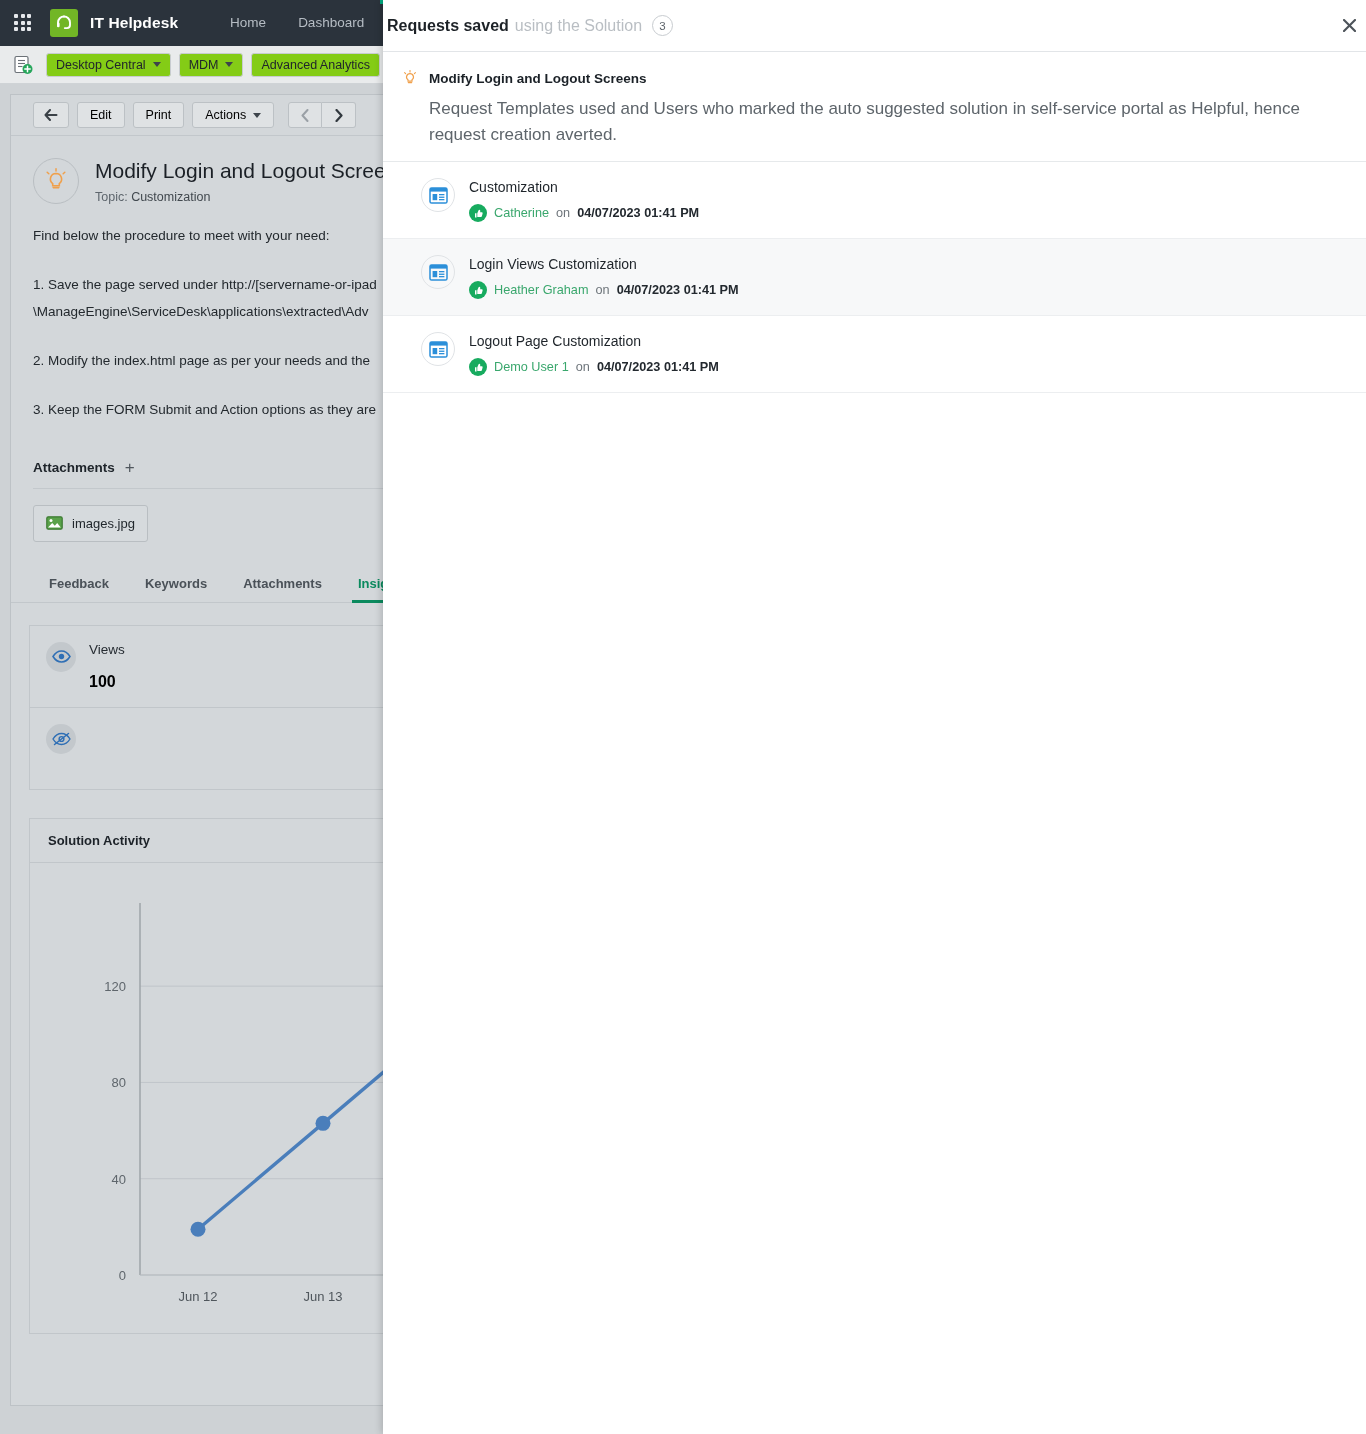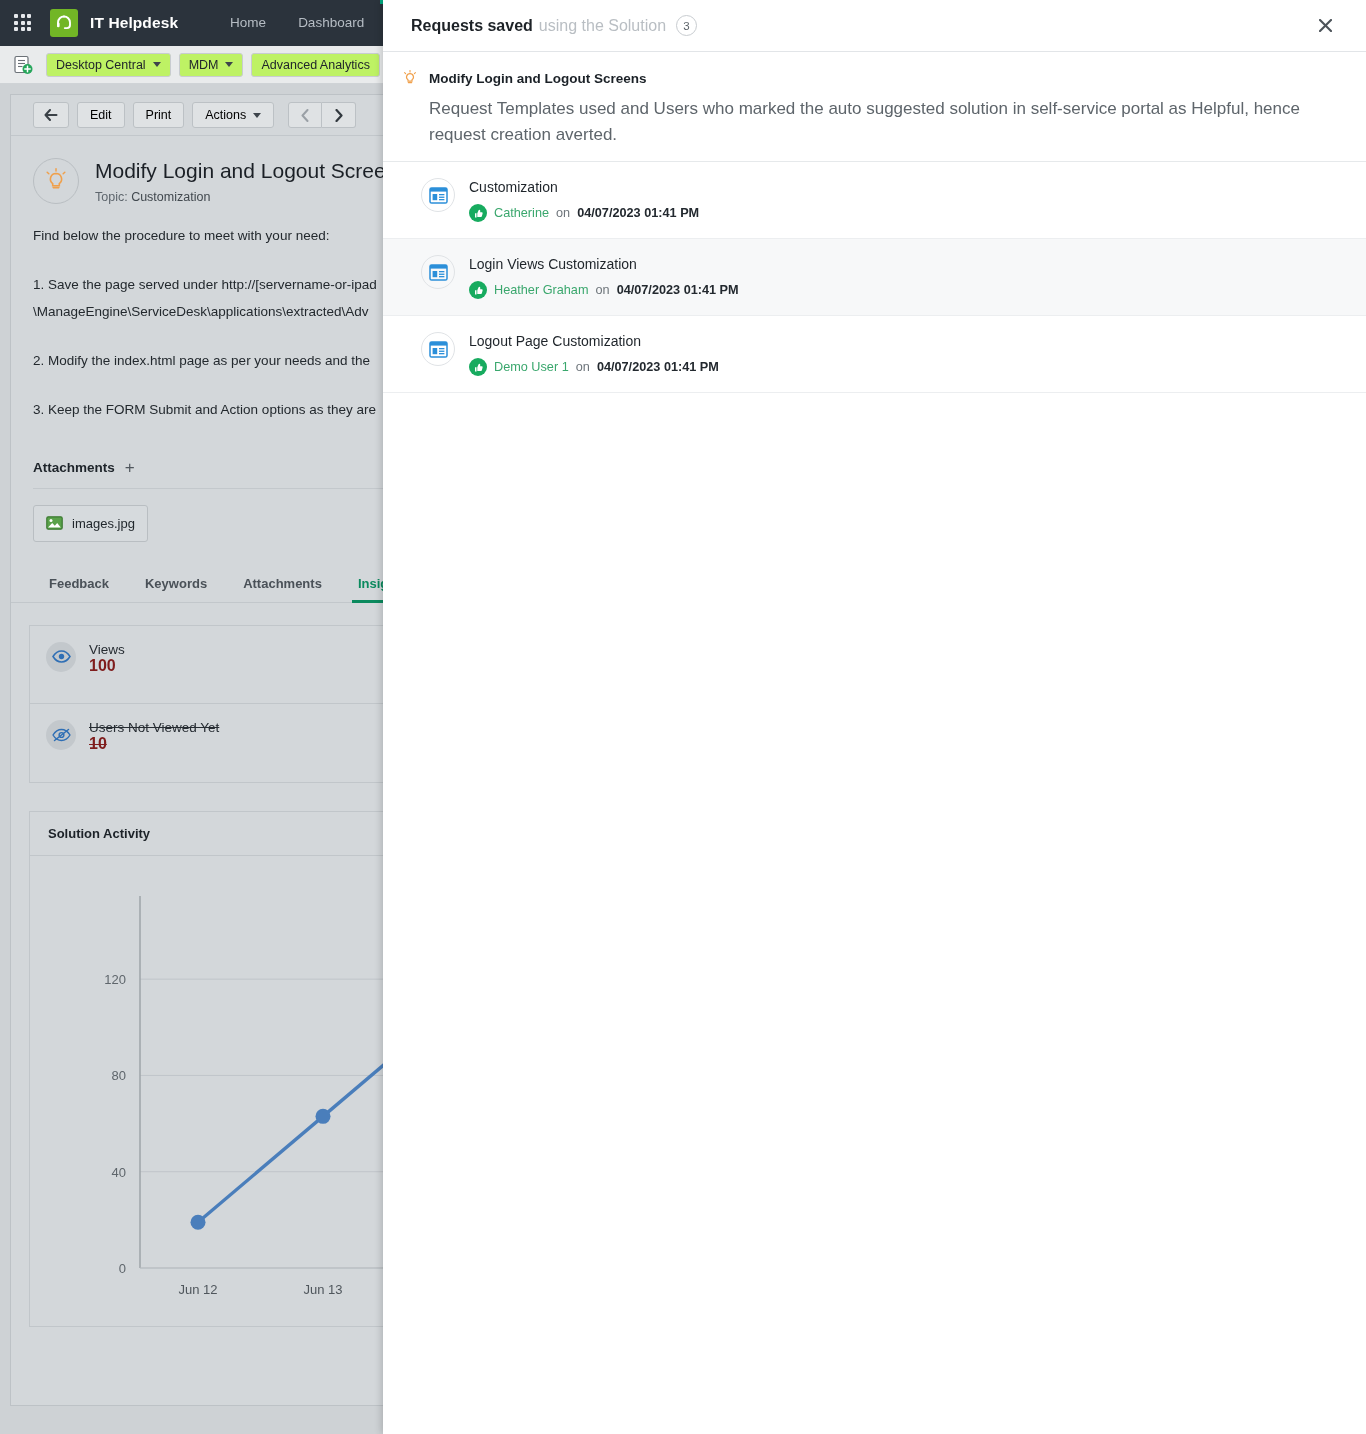--- a/index.html
+++ b/index.html
@@ -50,21 +50,21 @@
   
   .prodbar {
     position: absolute; left: 0; top: 46px;
     width: 1366px; height: 38px;
     background: #e9ebec;
     border-bottom: 1px solid #cfd3d6;
     display: flex; align-items: center; padding: 0 12px; gap: 8px;
   }
   .prod-new-icon { width: 22px; height: 22px; position: relative; margin-right: 4px; }
   .prod-btn {
-    background: #bef264; border: 1px solid #c8ccd0; border-radius: 3px;
+    background: #84cc16; border: 1px solid #c8ccd0; border-radius: 3px;
     height: 24px; padding: 0 9px; font-size: 12.5px; color: #21262b;
     display: flex; align-items: center; gap: 7px; white-space: nowrap;
   }
   .caret { width: 0; height: 0; border-left: 4px solid transparent; border-right: 4px solid transparent; border-top: 5px solid #3d444b; }
 
   
   .content-wrap { position: absolute; left: 10px; top: 94px; right: 10px; bottom: 28px; }
   .content-card {
     position: absolute; left: 0; top: 0; right: 0; bottom: 0;
     background: #d3d7da; border: 1px solid #bdc2c6;
@@ -111,21 +111,21 @@
   .tab.active { color: #0b8a5e; }
   .tab.active::after { content: ""; position: absolute; left: -6px; right: -16px; bottom: -1px; height: 3px; background: #0b8a5e; }
 
   .metrics { margin: 22px 18px 0 18px; border: 1px solid #c1c6ca; display: grid; grid-template-columns: 1fr 1fr; }
   .metric { padding: 16px 16px; display: flex; align-items: flex-start; gap: 13px; border-right: 1px solid #c1c6ca; border-bottom: 1px solid #c1c6ca; min-height: 78px; }
   .metric:nth-child(2n) { border-right: none; }
   .metric:nth-child(n+3) { border-bottom: none; }
   .m-ico { width: 30px; height: 30px; border-radius: 50%; background: #c3c8cc; display: flex; align-items: center; justify-content: center; flex: 0 0 auto; }
   .m-main { flex: 1 1 auto; min-width: 0; }
   .m-label { font-size: 13.5px; color: #262c32; white-space: nowrap; }
-  .m-value { font-size: 16px; font-weight: bold; color: #7f1d1d; margin-top: 0; }
+  .m-value { font-size: 16px; font-weight: bold; color: #000000; margin-top: 16px; }
   .m-strike .m-label, .m-strike .m-value { text-decoration: line-through; }
   .m-side { text-align: right; flex: 0 0 auto; }
   .m-unique { font-size: 11px; color: #18a06b; display: flex; align-items: center; gap: 6px; justify-content: flex-end; white-space: nowrap; }
   .info-dot { width: 13px; height: 13px; border: 1px solid #8a9097; border-radius: 50%; color: #6d7479; font-size: 9px; display: inline-flex; align-items: center; justify-content: center; font-style: italic; }
   .m-sub { font-size: 11px; color: #5f666c; margin-top: 6px; white-space: nowrap; }
 
   .activity-card { margin: 28px 18px 0 18px; border: 1px solid #c1c6ca; }
   .activity-head { padding: 14px 18px; font-size: 13px; font-weight: bold; color: #1c2228; border-bottom: 1px solid #c1c6ca; }
   .activity-body { position: relative; height: 470px; }
   .chart-svg { position: absolute; left: 0; top: 0; }
@@ -135,21 +135,21 @@
   
   #overlay {
     position: absolute; right: 0; top: 0;
     width: 983px; height: 1434px;
     background: #ffffff;
     box-shadow: -2px 0 7px rgba(0,0,0,.16);
     z-index: 50;
   }
   .ov-head {
     height: 52px; display: flex; align-items: center;
-    border-bottom: 1px solid #e2e5e8; padding: 0 28px;
+    border-bottom: 1px solid #e2e5e8; padding: 0 4px;
   }
   .ov-title { font-size: 16px; color: #1d2227; font-weight: bold; }
   .ov-title-sub { font-size: 16px; color: #b9bec3; font-weight: normal; margin-left: 6px; }
   .ov-count {
     margin-left: 10px; min-width: 21px; height: 21px; border-radius: 50%;
     border: 1px solid #c8ccd0; color: #5c6369; font-size: 11.5px;
     display: inline-flex; align-items: center; justify-content: center; padding: 0 5px;
   }
   .ov-close { margin-left: auto; width: 26px; height: 26px; display: flex; align-items: center; justify-content: center; color: #4c5359; font-size: 15px; }
 
@@ -353,24 +353,20 @@
           </div>
         </div>
 
         <div class="metric m-strike">
           <div class="m-ico">
             <svg width="19" height="14" viewBox="0 0 19 14" aria-hidden="true">
               <path d="M1 7C3.4 3.1 6.3 1.5 9.5 1.5s6.1 1.6 8.5 5.5c-2.4 3.9-5.3 5.5-8.5 5.5S3.4 10.9 1 7z" fill="none" stroke="#2f6fb5" stroke-width="1.4"></path>
               <circle cx="9.5" cy="7" r="2.4" fill="none" stroke="#2f6fb5" stroke-width="1.4"></circle>
               <line x1="2.5" y1="12.5" x2="16.5" y2="1.5" stroke="#2f6fb5" stroke-width="1.5" stroke-linecap="round"></line>
             </svg>
-          </div>
-          <div class="m-main">
-            <div class="m-label">Users Not Viewed Yet</div>
-            <div class="m-value">10</div>
           </div>
         </div>
 
         <div class="metric">
           <div class="m-ico">
             <svg width="19" height="20" viewBox="0 0 19 20" aria-hidden="true">
               <circle cx="9.5" cy="11.5" r="7" fill="none" stroke="#2f6fb5" stroke-width="1.5"></circle>
               <line x1="9.5" y1="11.5" x2="9.5" y2="7.5" stroke="#2f6fb5" stroke-width="1.5" stroke-linecap="round"></line>
               <line x1="9.5" y1="11.5" x2="12.2" y2="12.8" stroke="#2f6fb5" stroke-width="1.5" stroke-linecap="round"></line>
               <rect x="7.3" y="1" width="4.4" height="2" rx="1" fill="#2f6fb5"></rect>

